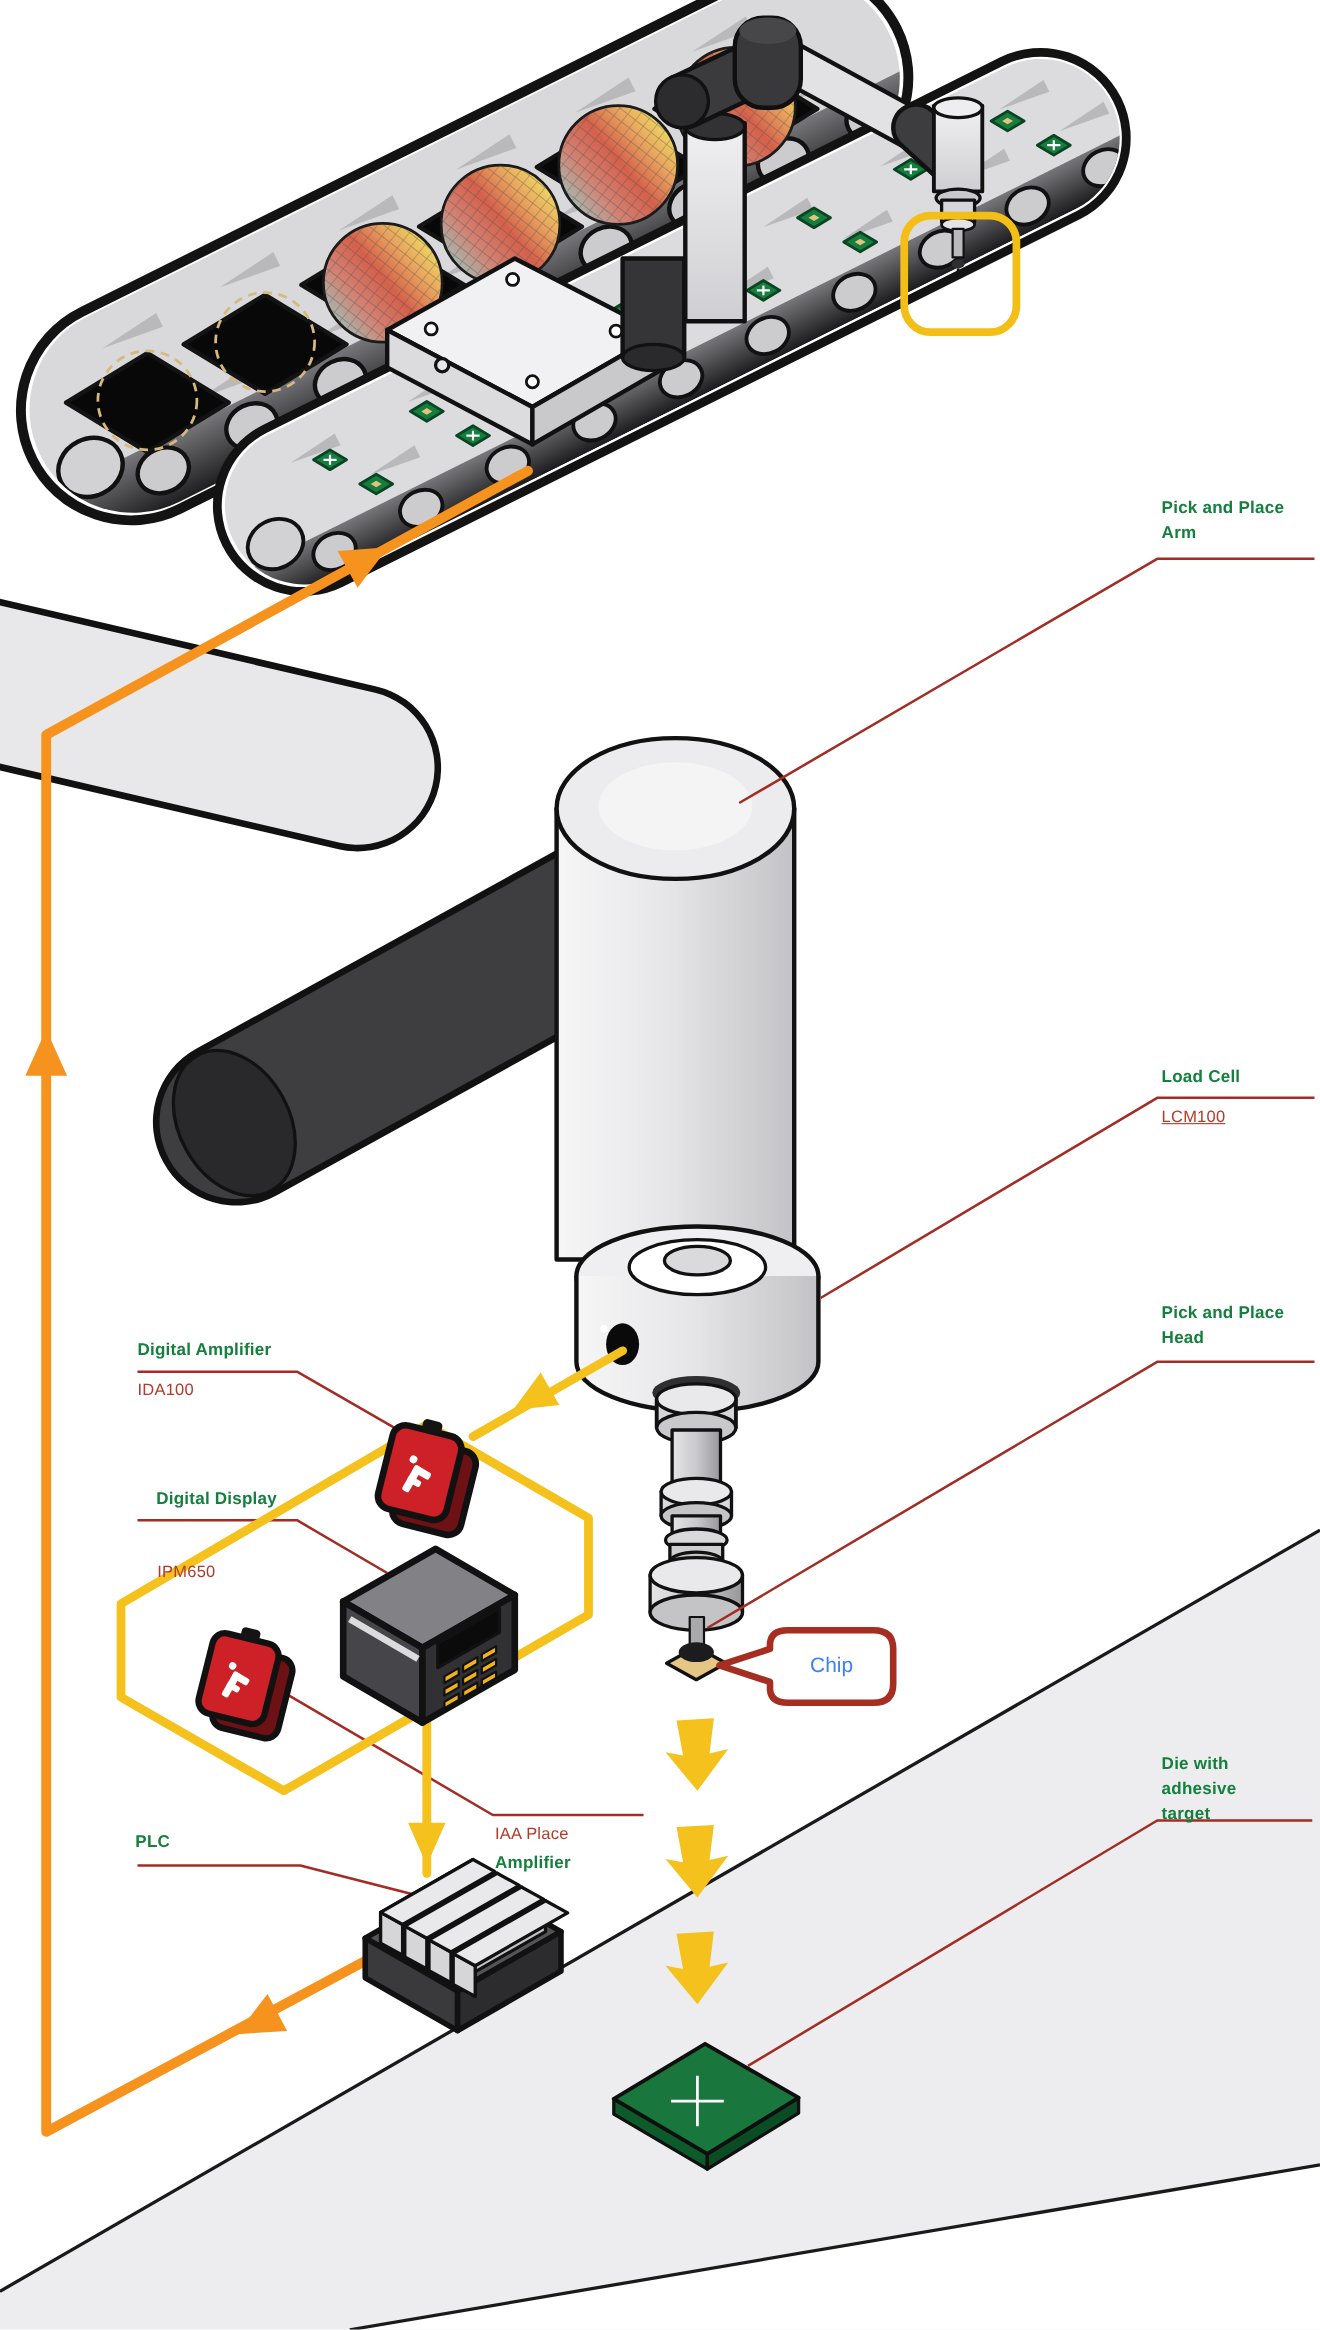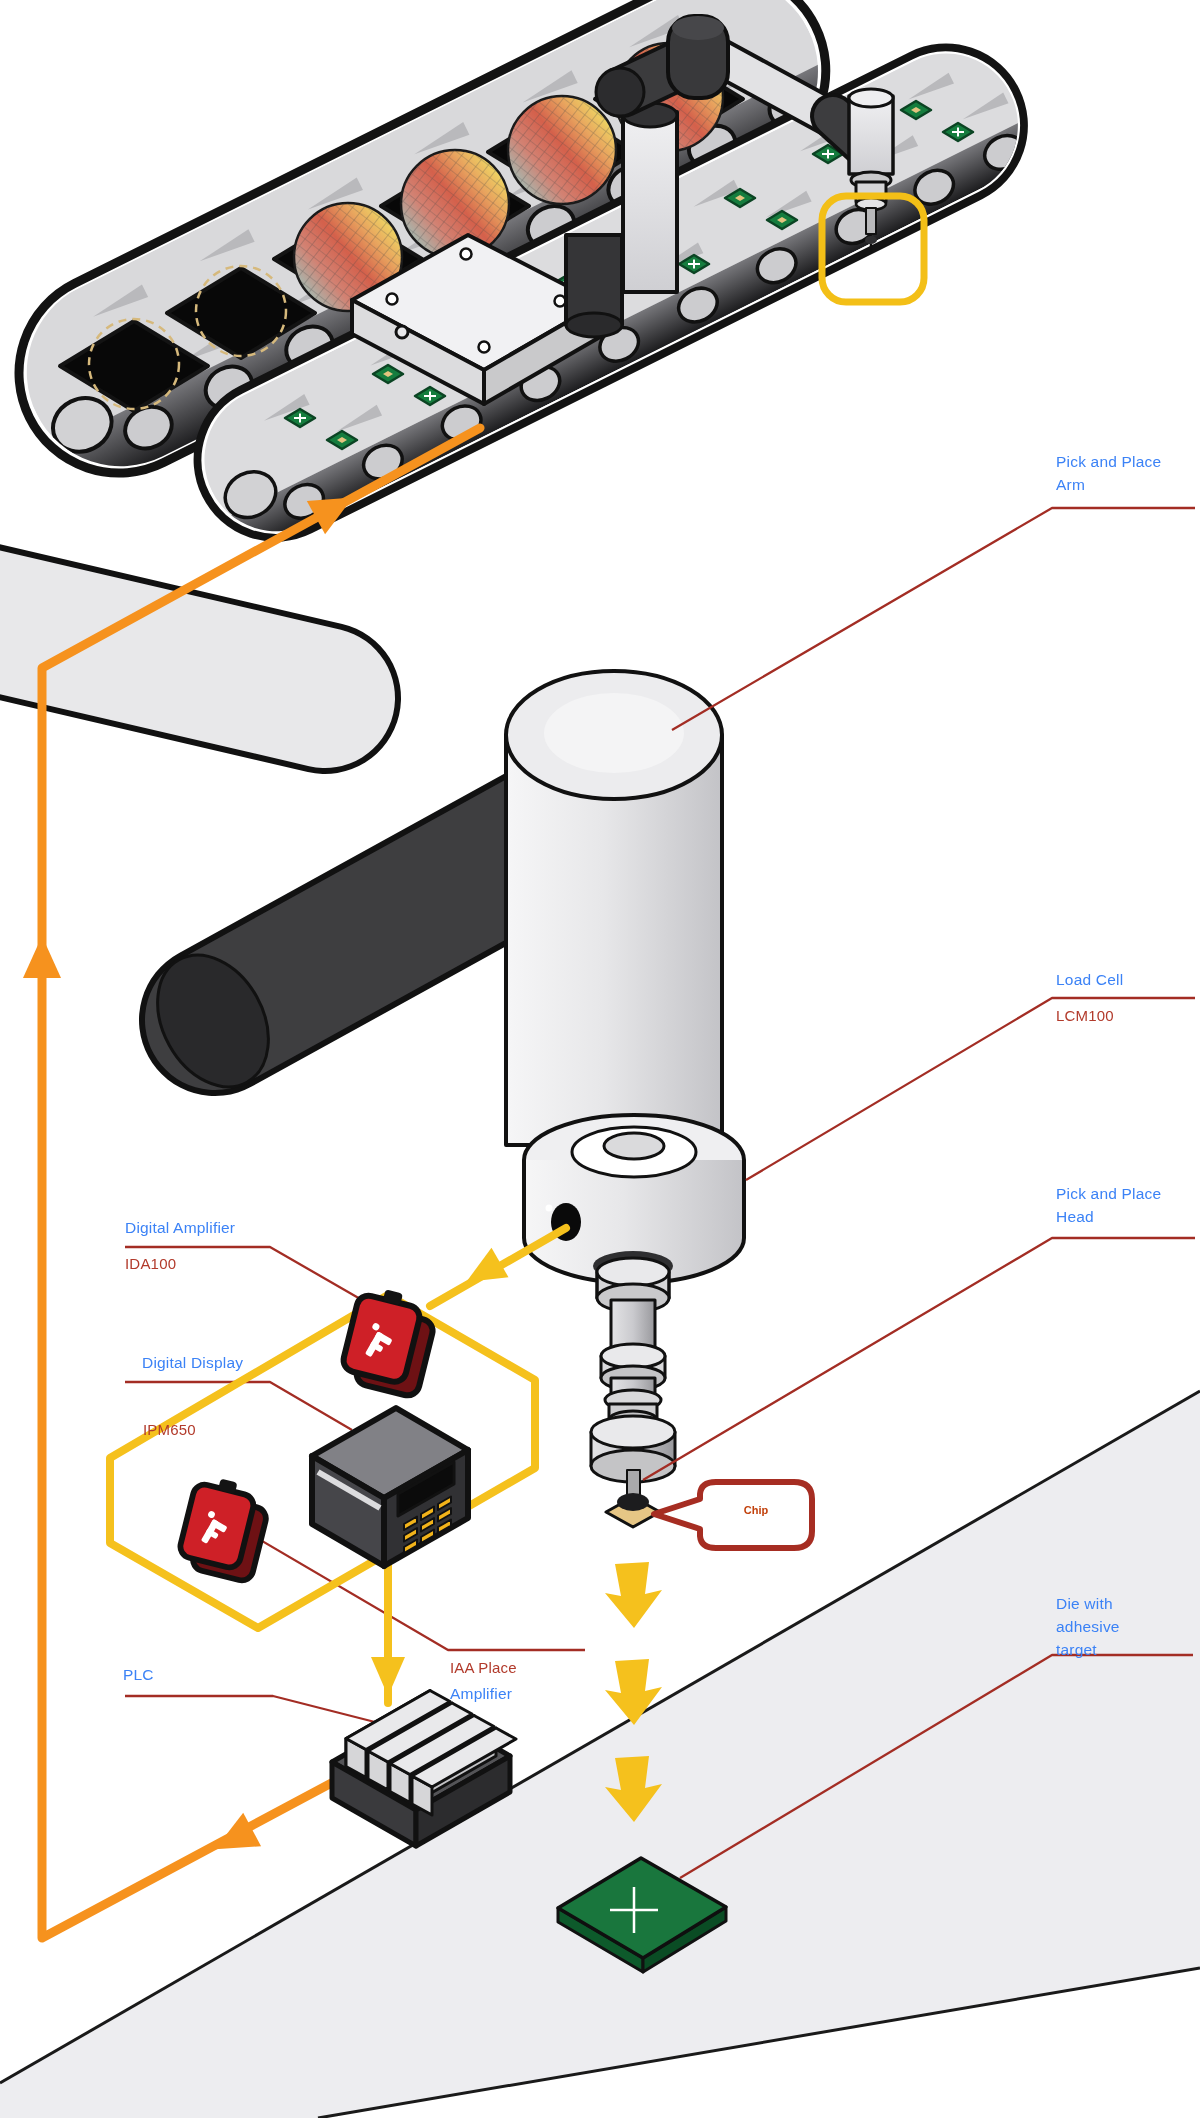--- a/index.html
+++ b/index.html
@@ -1,24 +1,24 @@
 <!DOCTYPE html>
 <html><head>
 <meta charset="utf-8">
 <style>
   html,body{margin:0;padding:0;background:#fff;}
   #stage{position:relative;width:1200px;height:2118px;overflow:hidden;background:#fff;
          font-family:"Liberation Sans",sans-serif;}
   #art{position:absolute;left:0;top:0;}
-  .lbl{position:absolute;color:#3b82f6;font-size:15.5px;font-weight:400;
+  .lbl{position:absolute;color:#15803d;font-size:15.5px;font-weight:700;
        line-height:23px;letter-spacing:.2px;}
   .model{position:absolute;color:#b23a2b;font-size:15px;font-weight:400;
        line-height:20px;letter-spacing:.2px;white-space:nowrap;}
   .nowrap{white-space:nowrap;}
-  .chiptxt{position:absolute;color:#c2410c;font-size:11px;font-weight:700;
+  .chiptxt{position:absolute;color:#3b82f6;font-size:19px;font-weight:400;
        text-align:center;}
 </style>
 </head>
 <body>
 
 <div id="stage">
 <svg id="art" width="1200" height="2118" viewBox="0 0 1200 2118">
 <defs>
   <linearGradient id="gBand" x1="0" y1="0" x2="0" y2="1">
     <stop offset="0" stop-color="#77777b"></stop>
@@ -423,21 +423,21 @@
 
 <g>
   <path d="M716,1482 H794 Q812,1482 812,1499 V1531 Q812,1548 794,1548 H716 Q701,1548 700,1536 V1529 L654,1514 L700,1499 V1494 Q701,1482 716,1482 Z" fill="#ffffff" stroke="#a62d22" stroke-width="6" stroke-linejoin="round"></path>
 </g>
 
 <rect x="822" y="196" width="102" height="106" rx="24" fill="none" stroke="#f3bf17" stroke-width="7"></rect>
 </svg>
 
 <div class="lbl" style="left:1056px;top:450px;width:128px;">Pick and Place Arm</div>
 <div class="lbl nowrap" style="left:1056px;top:968px;">Load Cell</div>
-<div class="model" style="left:1056px;top:1006px;">LCM100</div>
+<div class="model" style="left:1056px;top:1006px;text-decoration:underline;">LCM100</div>
 <div class="lbl" style="left:1056px;top:1182px;width:128px;">Pick and Place Head</div>
 <div class="lbl" style="left:1056px;top:1576px;width:86px;margin-top:16px;">Die with adhesive target</div>
 <div class="lbl nowrap" style="left:125px;top:1216px;">Digital Amplifier</div>
 <div class="model" style="left:125px;top:1254px;">IDA100</div>
 <div class="lbl nowrap" style="left:125px;top:1351px;margin-left:17px;">Digital Display</div>
 <div class="model" style="left:143px;top:1389px;margin-top:31px;">IPM650</div>
 <div class="lbl nowrap" style="left:450px;top:1682px;">Amplifier</div>
 <div class="model" style="left:450px;top:1658px;">IAA Place</div>
 <div class="lbl nowrap" style="left:123px;top:1663px;">PLC</div>
 <div class="chiptxt" style="left:704px;top:1504px;width:104px;">Chip</div>

